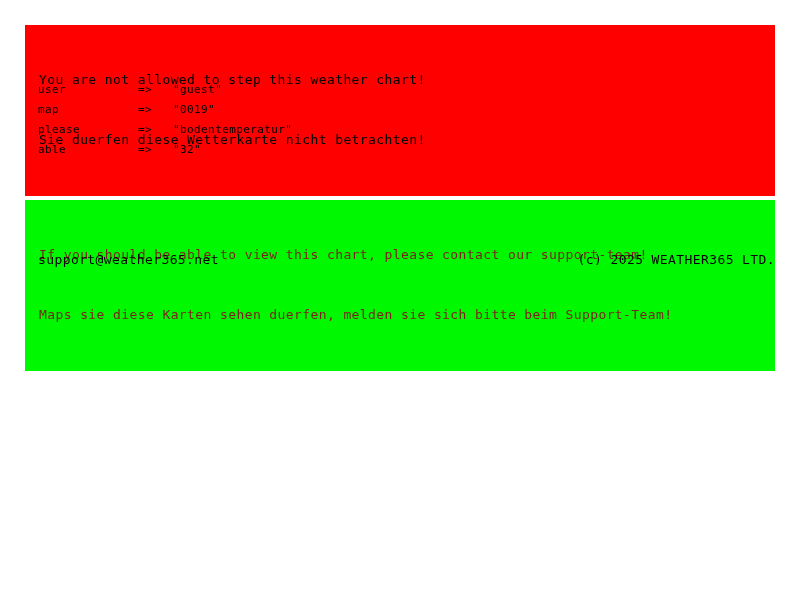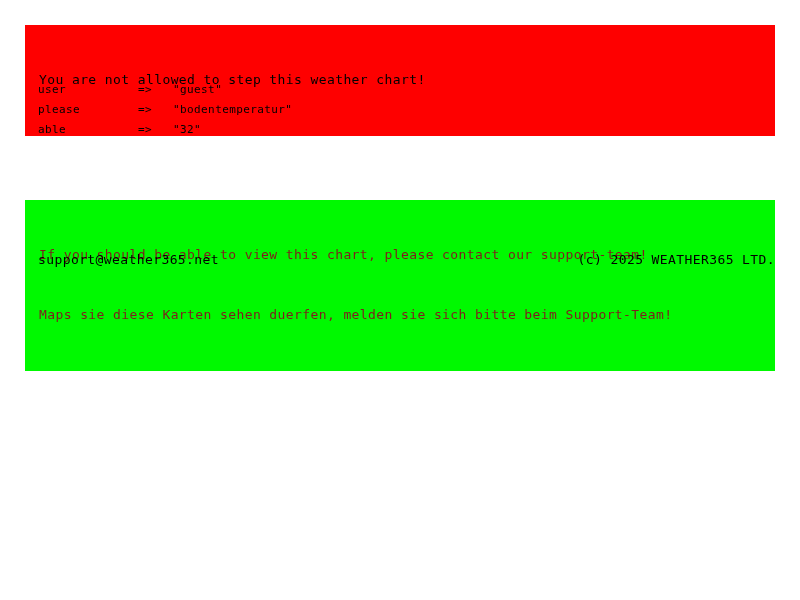--- a/index.html
+++ b/index.html
@@ -88,29 +88,35 @@
     margin-left: 48px;
   }
 </style>
 </head>
 <body>
 
 <div class="page">
 
   <div class="banner banner-error">
     <span class="banner-line">You are not allowed to step this weather chart!</span>
+    <span class="banner-line">Sie duerfen diese Wetterkarte nicht betrachten!</span>
   </div>
 
   <div class="params">
     <table>
       <tbody>
         <tr>
           <td class="col-key">user</td>
           <td class="col-arrow">=&gt;</td>
           <td class="col-val">"guest"</td>
+        </tr>
+        <tr>
+          <td class="col-key">map</td>
+          <td class="col-arrow">=&gt;</td>
+          <td class="col-val">"0019"</td>
         </tr>
         <tr>
           <td class="col-key">please</td>
           <td class="col-arrow">=&gt;</td>
           <td class="col-val">"bodentemperatur"</td>
         </tr>
         <tr>
           <td class="col-key">able</td>
           <td class="col-arrow">=&gt;</td>
           <td class="col-val">"32"</td>

